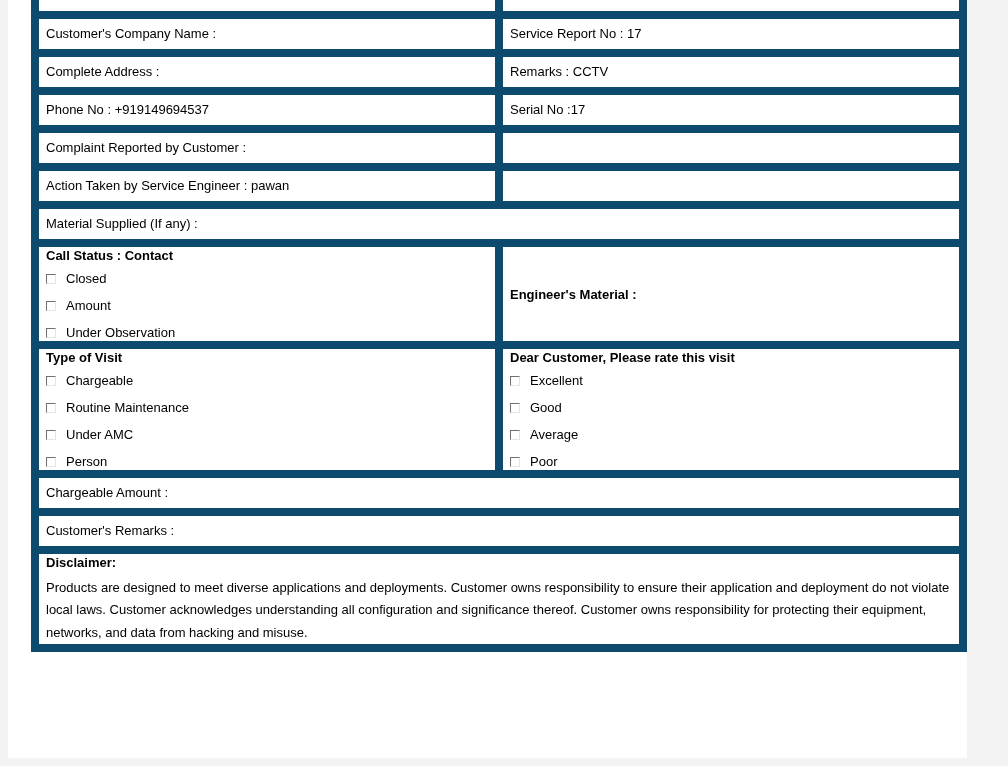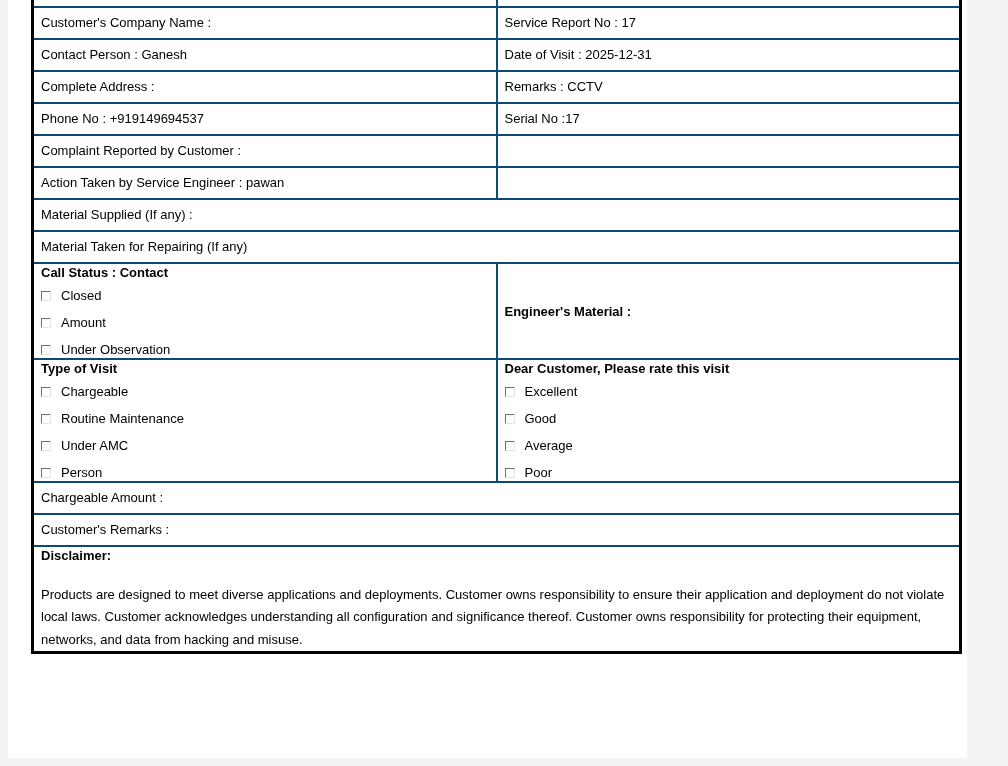--- a/index.html
+++ b/index.html
@@ -21,21 +21,21 @@
   }
   table.report {
     position: absolute;
     left: 23px; top: -23px;
     width: 928px;
     border-collapse: collapse;
     table-layout: fixed;
     border: 3px solid #000;
   }
   table.report td {
-    border: 2px solid #0c4a6e;
+    border: 8px solid #0c4a6e;
     font-size: 13px;
     line-height: 16px;
     padding: 0 7px;
     height: 30px;
     vertical-align: middle;
     background: #fff;
     overflow: hidden;
   }
   tr.cut td { height: 26px; }
   td.half { width: 50%; }
@@ -55,44 +55,40 @@
   .cb {
     display: inline-block;
     width: 8px; height: 8px;
     background: #fff;
     border: 1px solid;
     border-color: #6f6f6f #e4e4e4 #e4e4e4 #6f6f6f;
     margin-right: 10px;
     flex: 0 0 auto;
   }
   .disc-title { height: 19px; line-height: 17px; font-weight: bold; }
-  .disc-body  { margin-top: 18px; line-height: 22.4px; }
+  .disc-body  { margin-top: 4px; line-height: 22.4px; }
   .sig-line2  { margin-top: 15px; }
 </style>
 </head>
 <body>
 
 <div class="paper">
   <table class="report">
 
     <tbody>
         <tr class="cut">
       <td class="half"></td>
       <td class="half"></td>
     </tr>
 
     <tr>
       <td class="half">Customer's Company Name :</td>
       <td class="half">Service Report No : 17</td>
     </tr>
 
-    <tr>
-      <td class="half">Contact Person : Ganesh</td>
-      <td class="half">Date of Visit : 2025-12-31</td>
-    </tr>
 
     <tr>
       <td class="half">Complete Address :</td>
       <td class="half">Remarks : CCTV</td>
     </tr>
 
     <tr>
       <td class="half">Phone No : +919149694537</td>
       <td class="half">Serial No :17</td>
     </tr>
@@ -104,23 +100,20 @@
 
     <tr>
       <td class="half">Action Taken by Service Engineer : pawan</td>
       <td class="half"></td>
     </tr>
 
     <tr>
       <td colspan="2">Material Supplied (If any) :</td>
     </tr>
 
-    <tr>
-      <td colspan="2">Material Taken for Repairing (If any)</td>
-    </tr>
 
     <tr>
       <td class="half top cell-status">
         <div class="group-title">Call Status : Contact</div>
         <div class="opts">
           <div class="opt">
             <span class="cb"></span>
             <span>Closed</span>
           </div>
           <div class="opt">

